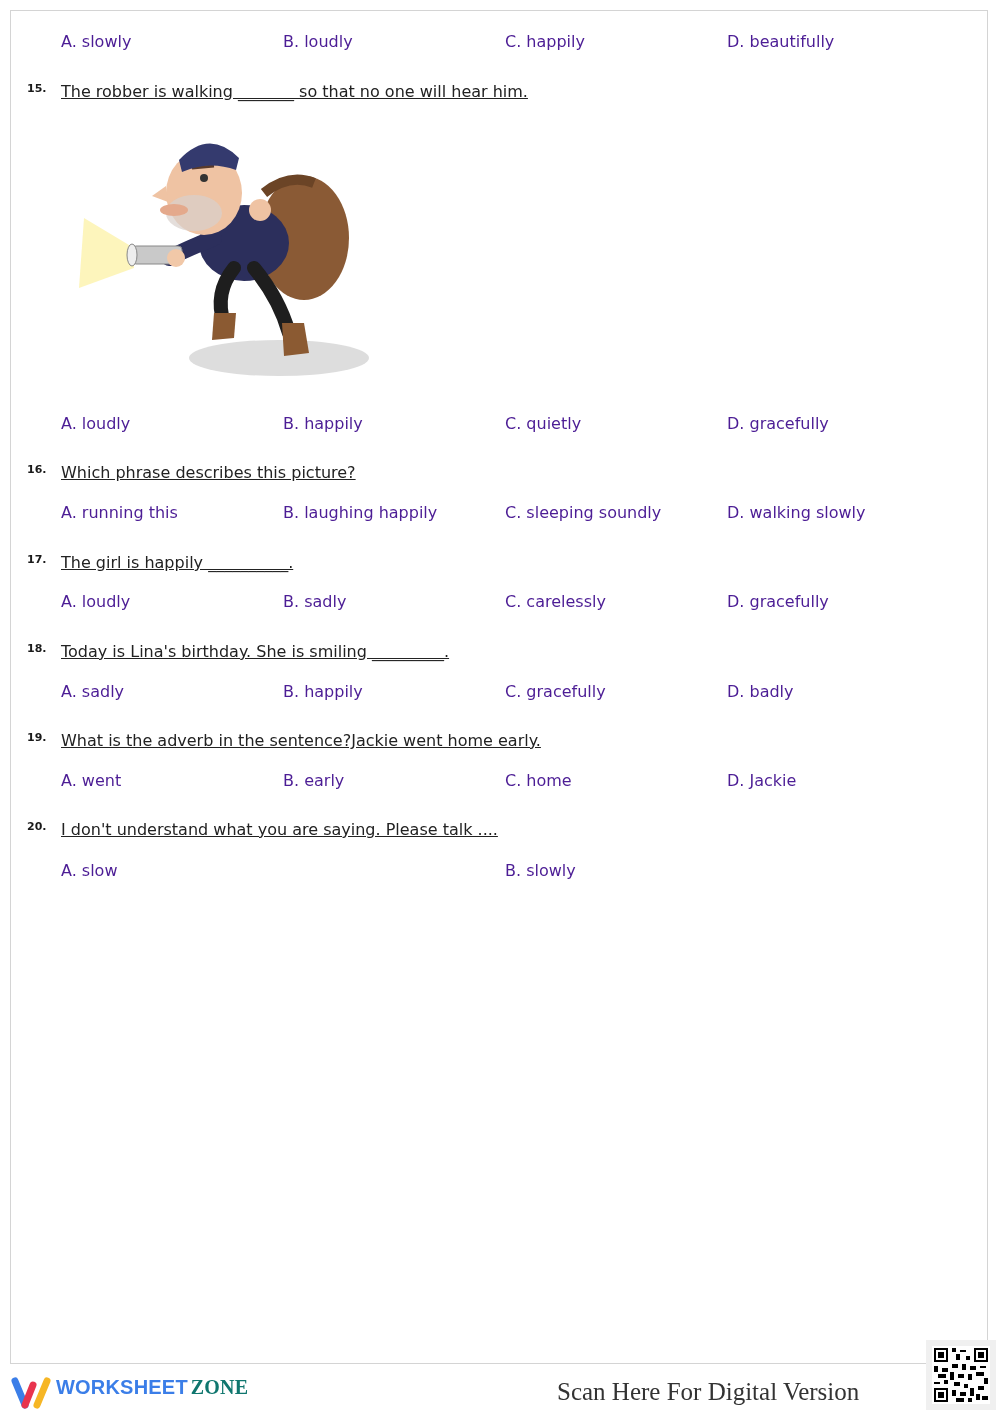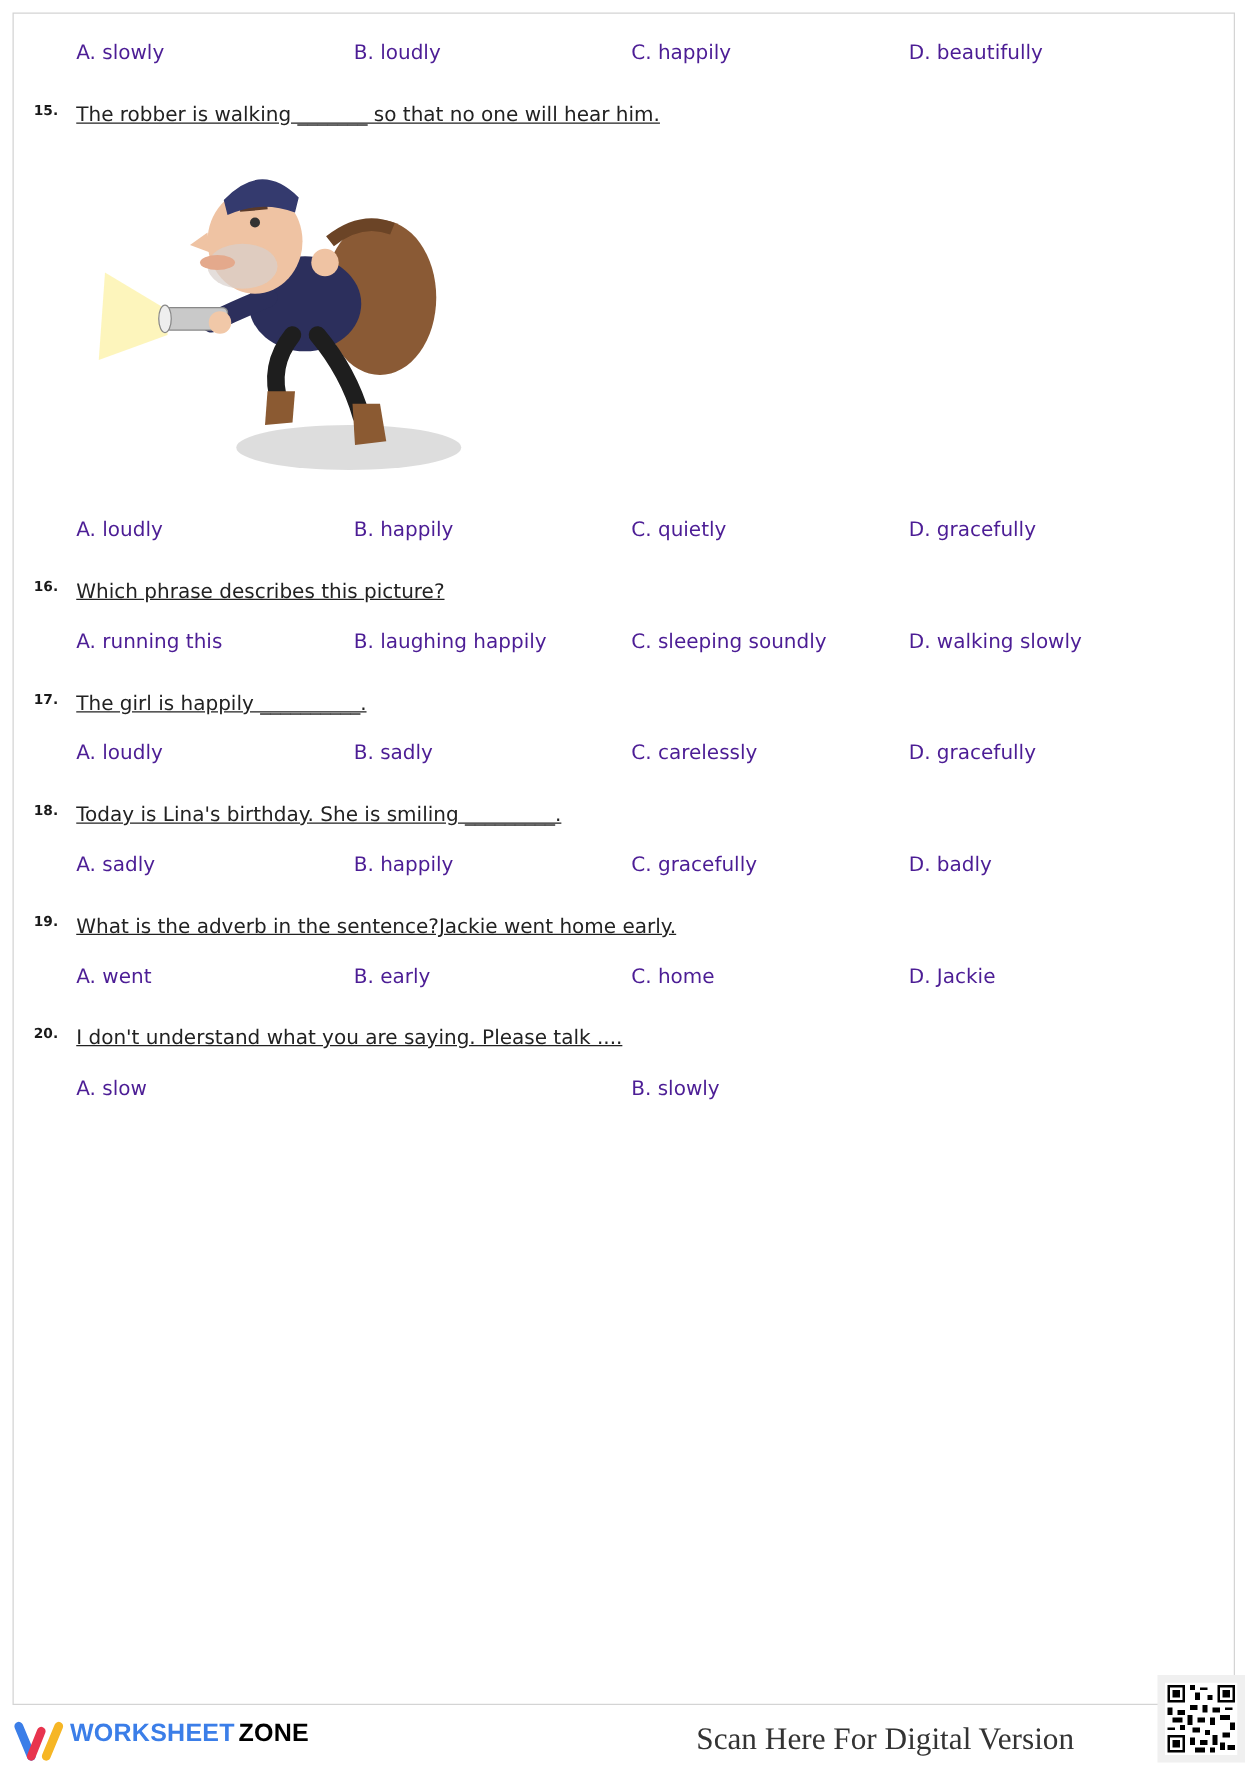--- a/index.html
+++ b/index.html
@@ -30,21 +30,21 @@
     }
     .footer-logo {
       position: absolute; left: 10px; top: 1376px; height: 34px; display: flex; align-items: flex-start;
     }
     .logo-mark { width: 42px; height: 34px; }
     .logo-text {
       font-family: "Liberation Sans", sans-serif; font-weight: bold; font-size: 20px;
       letter-spacing: 0.2px; margin-left: 4px;
     }
     .logo-worksheet { color: #3b7ee8; }
-    .logo-zone { color: #000000; margin-left: 3px; }
+    .logo-zone { color: #0f766e; margin-left: 3px; font-family: Liberation Serif, serif; }
     .scan-text {
       position: absolute; left: 557px; top: 1378px; font-size: 25px; color: #333333;
       font-family: Liberation Serif, serif; white-space: nowrap;
     }
     .qr-box {
       position: absolute; left: 926px; top: 1340px; width: 70px; height: 70px; background: #f0f0f0;
       display: flex; align-items: center; justify-content: center;
     }
   </style>
 </head>

